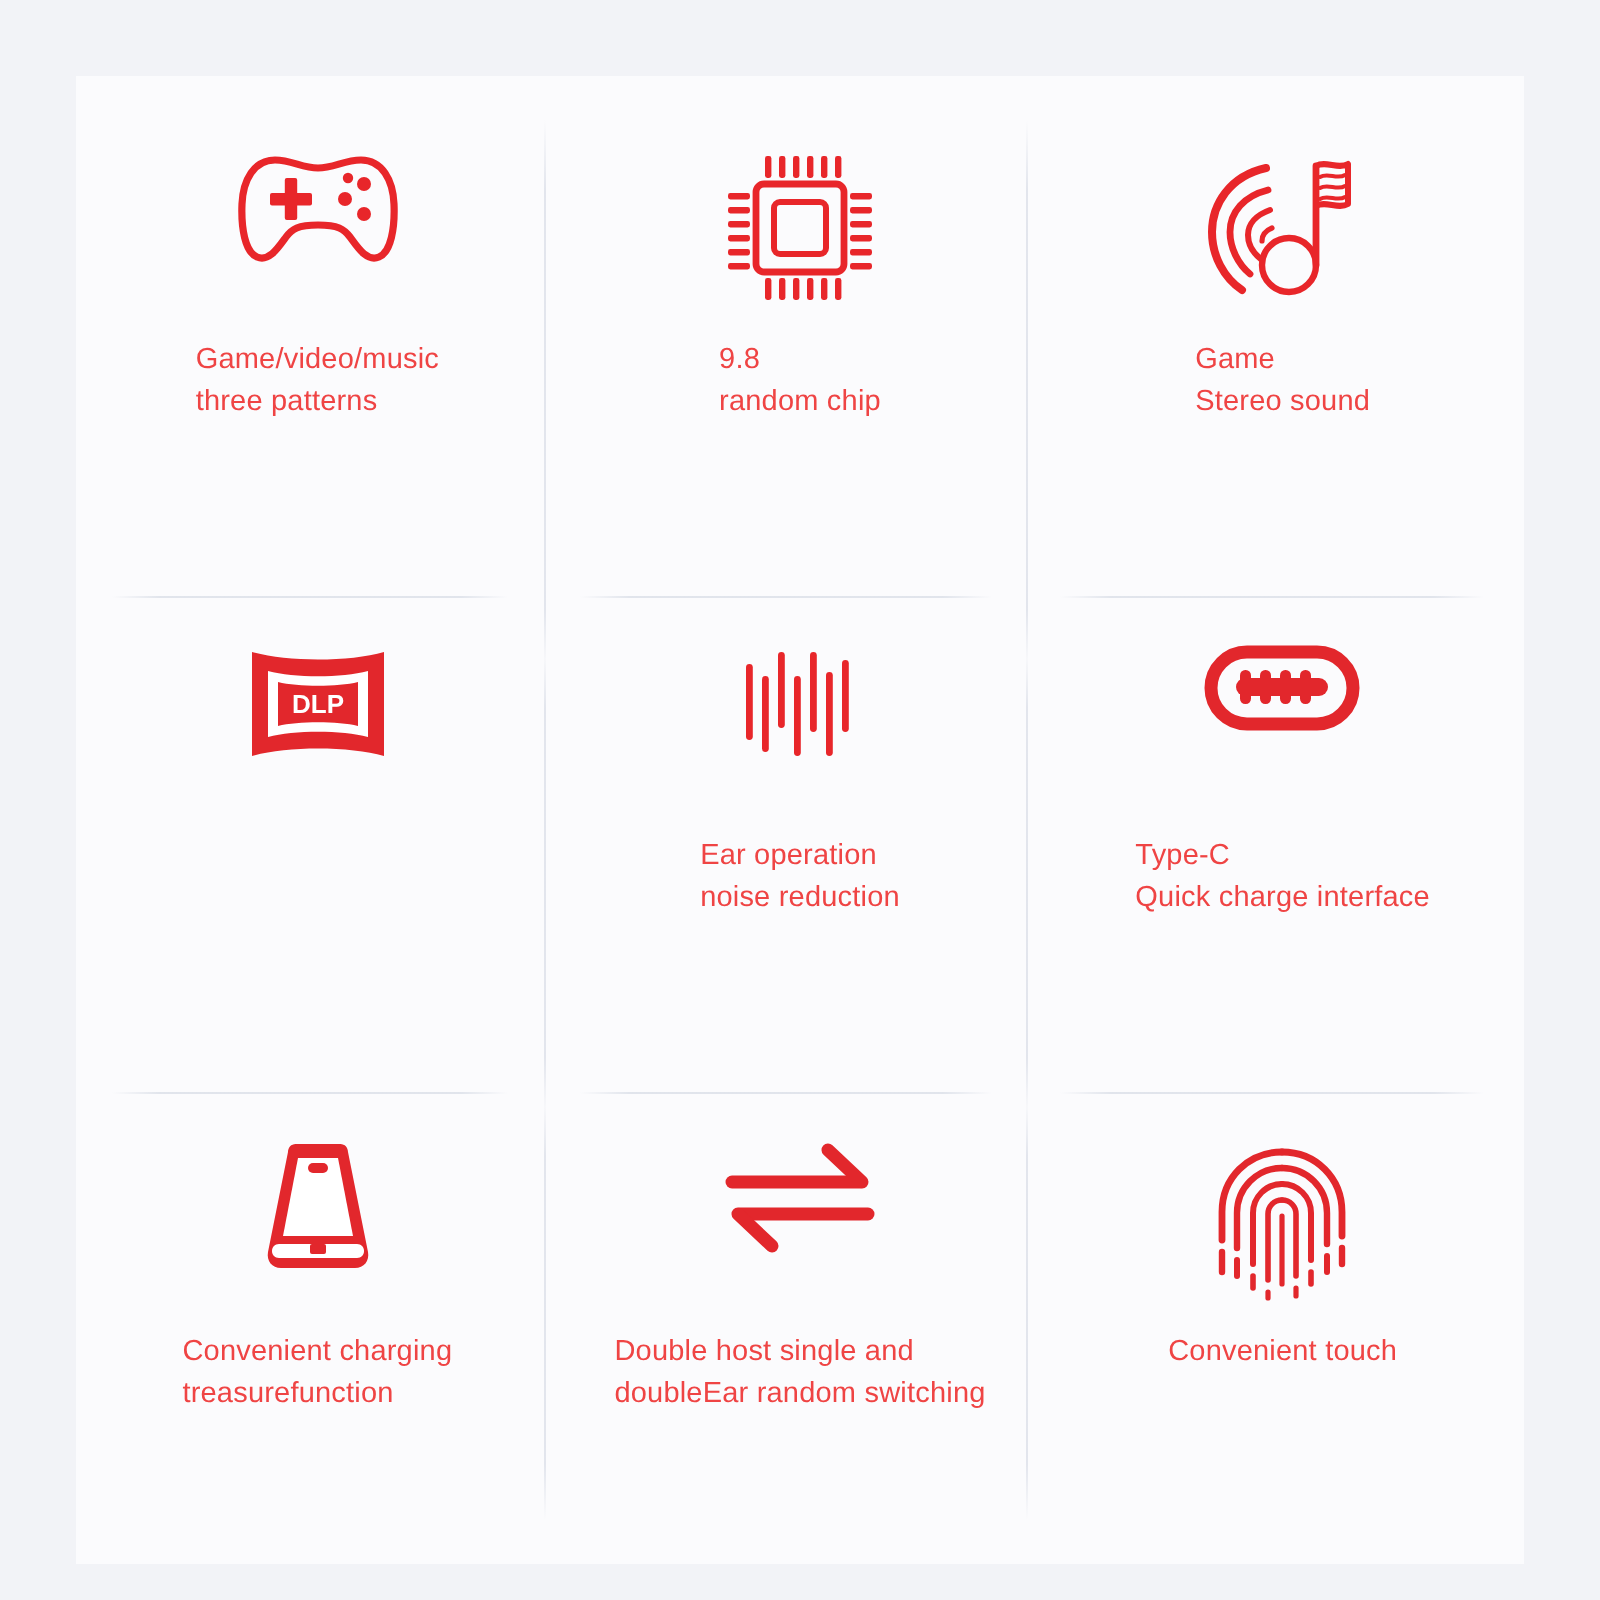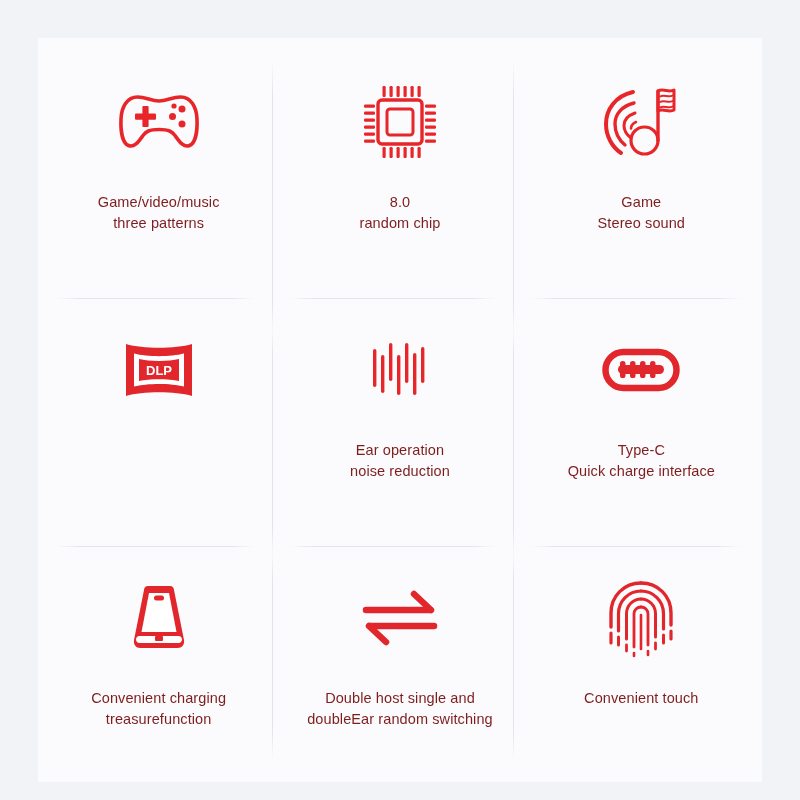--- a/index.html
+++ b/index.html
@@ -47,32 +47,31 @@
     flex-direction: column;
     align-items: center;
     justify-content: flex-start;
     padding-top: 36px;
     box-sizing: border-box;
   }
 
   .icon-wrap {
     height: 96px;
     display: flex;
-    align-items: center;
     justify-content: center;
   }
 
   .icon-wrap svg {
     display: block;
   }
 
   .label {
-    margin-top: 22px;
-    text-align: center;
-    color: #7f1d1d;
+    margin-top: 0;
+    text-align: left;
+    color: #ef4444;
     font-size: 14.5px;
     line-height: 21px;
     letter-spacing: 0.1px;
     max-width: 96%;
     font-family: "Liberation Sans", sans-serif;
   }
 
   .label .line {
     display: block;
     white-space: nowrap;
@@ -178,21 +177,21 @@
               <rect x="65" y="22.5" width="11" height="3.2" rx="1.2"></rect>
               <rect x="65" y="29.5" width="11" height="3.2" rx="1.2"></rect>
               <rect x="65" y="36.5" width="11" height="3.2" rx="1.2"></rect>
               <rect x="65" y="43.5" width="11" height="3.2" rx="1.2"></rect>
               <rect x="65" y="50.5" width="11" height="3.2" rx="1.2"></rect>
               <rect x="65" y="57.5" width="11" height="3.2" rx="1.2"></rect>
             </g>
           </svg>
         </div>
         <div class="label">
-          <span class="line">8.0</span>
+          <span class="line">9.8</span>
           <span class="line">random chip</span>
         </div>
       </div>
 
       <div class="cell">
         <div class="icon-wrap">
           <svg width="76" height="80" viewBox="0 0 76 80" fill="none">
             <g stroke="#e8262a" fill="none" stroke-linecap="round">
               <path d="M30 10 C12 14 3 28 3 42 C3 54 9 65 18 71" stroke-width="4"></path>
               <path d="M31 21 C19 24 12 32 12 42 C12 50 16 58 22 63" stroke-width="3.4"></path>

